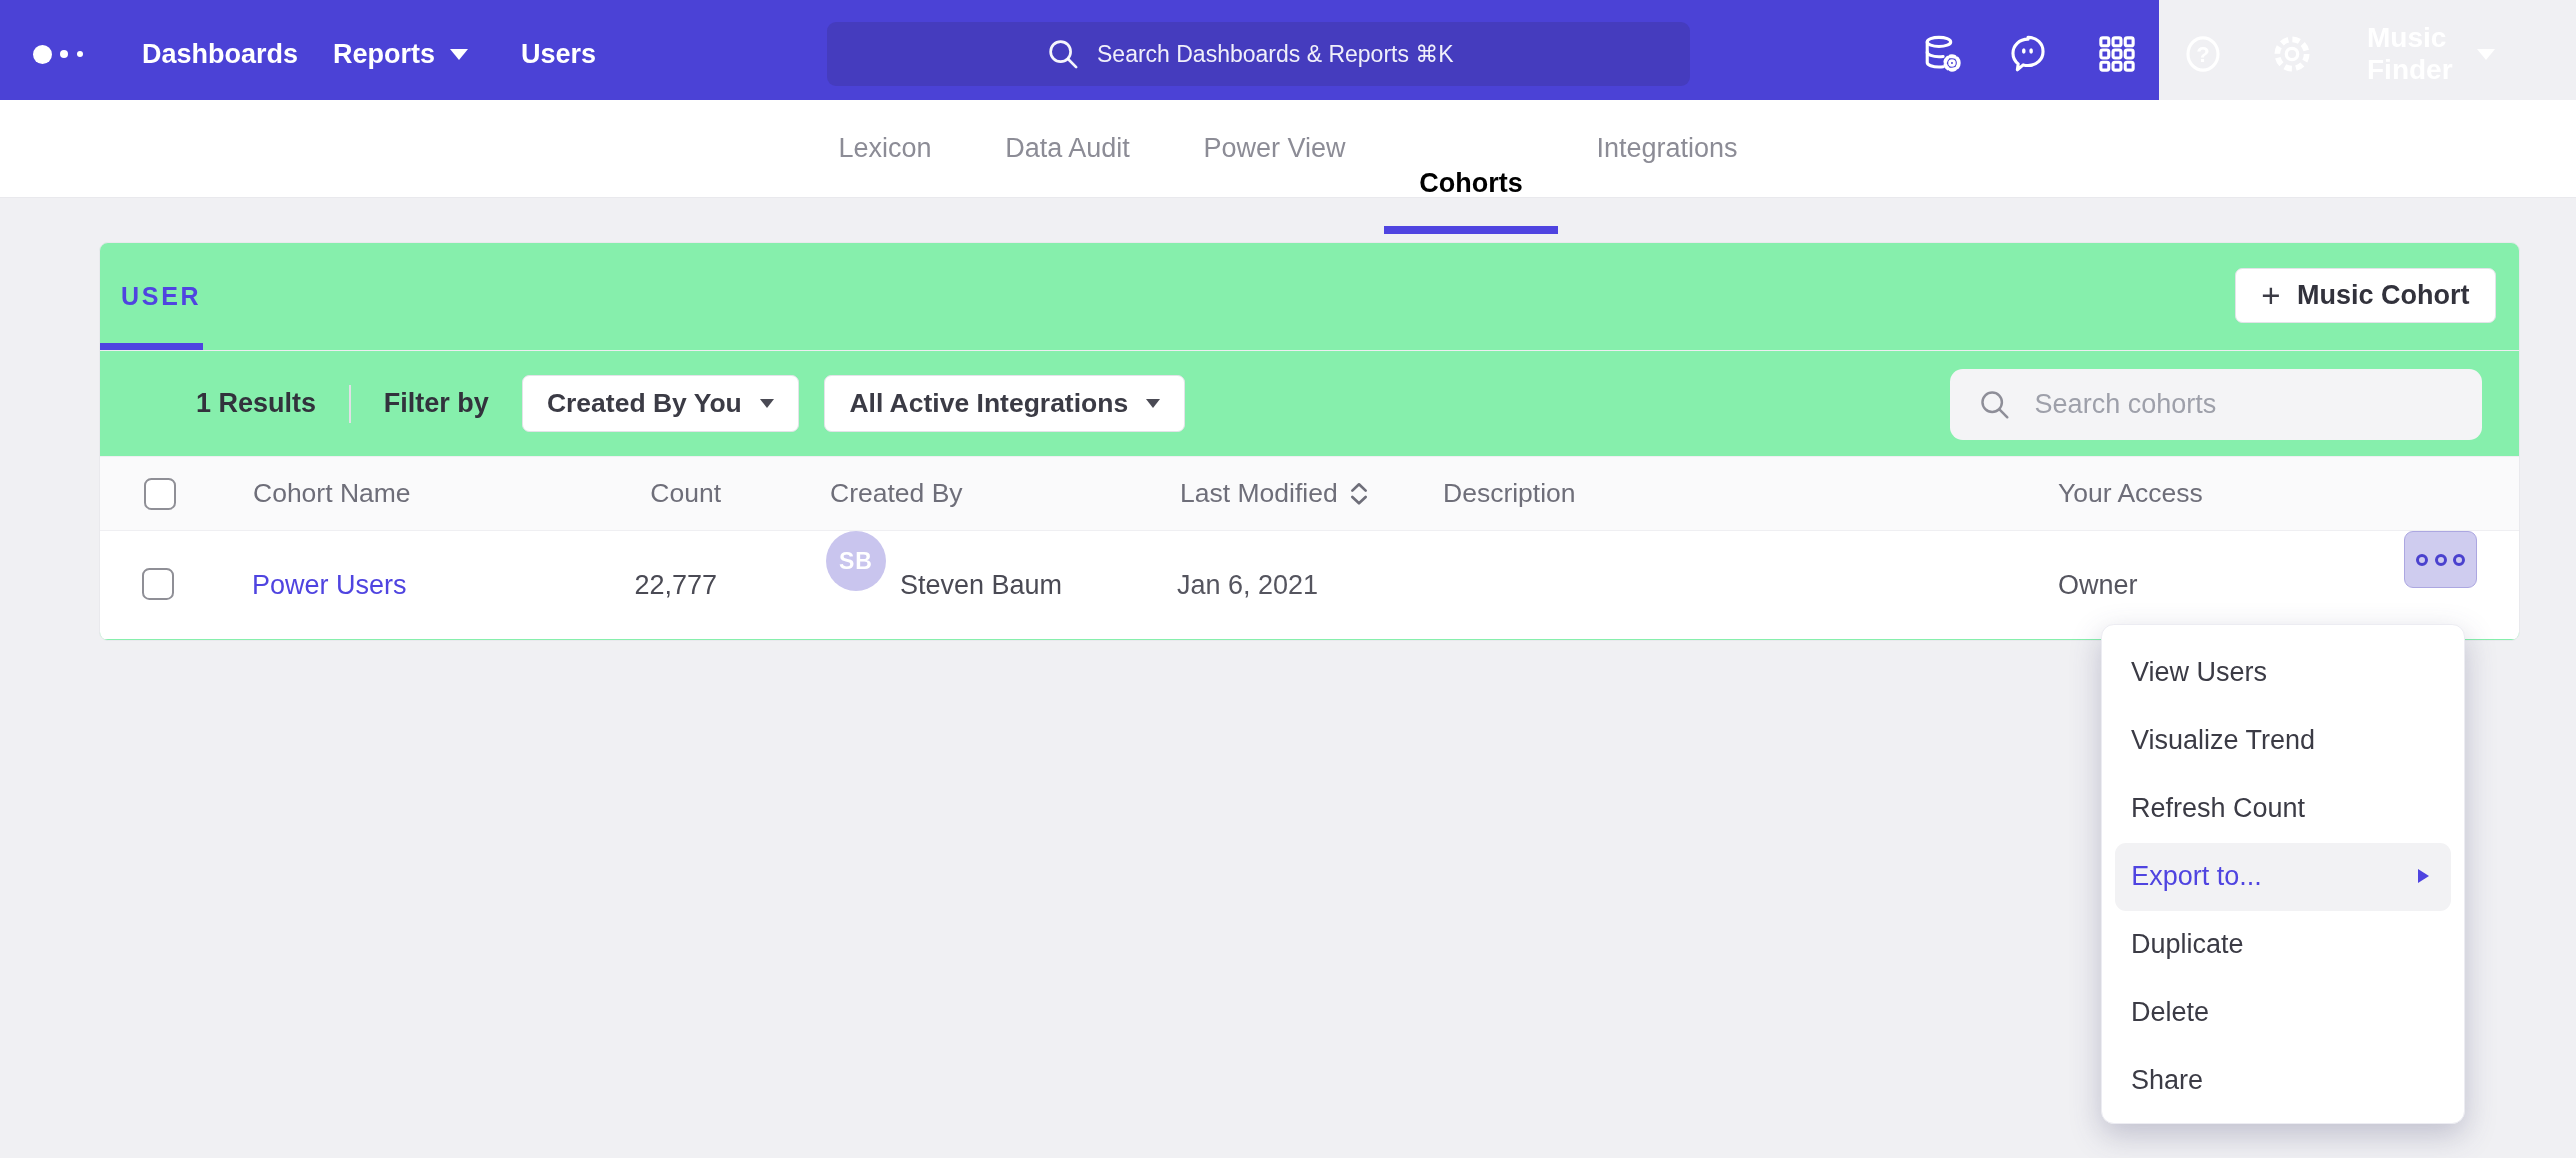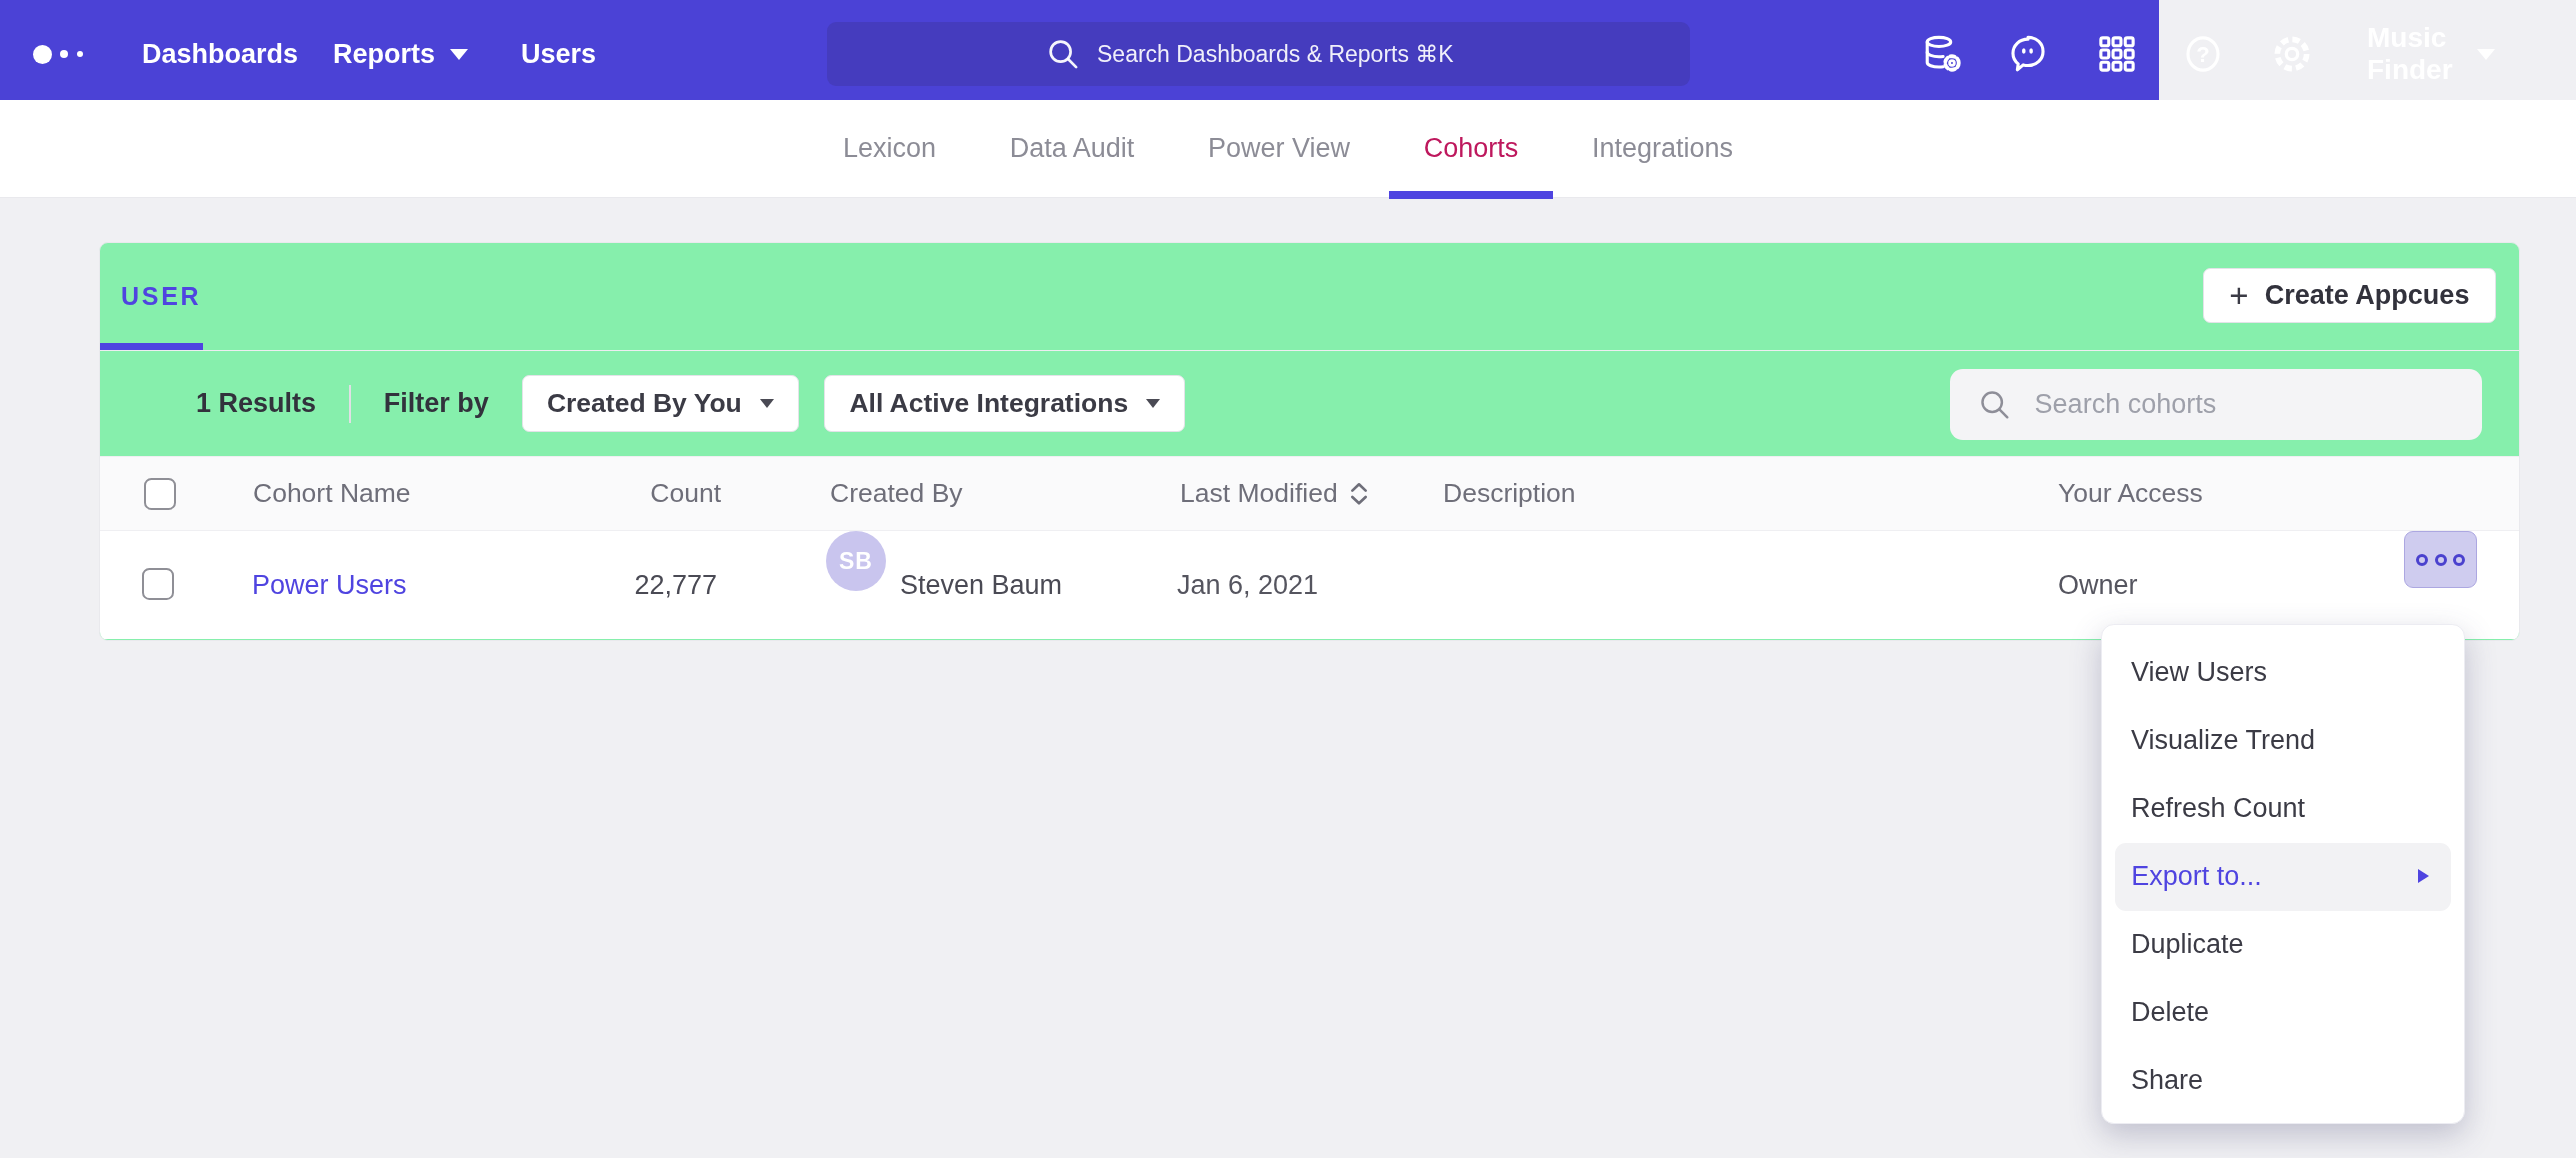--- a/index.html
+++ b/index.html
@@ -28,21 +28,21 @@
                       color:rgba(255,255,255,.95); font-size:23px; font-family:inherit; }
   .nav-search input::placeholder { color:rgba(255,255,255,.92); opacity:1; }
   .nav-icon { position:absolute; top:32px; width:44px; height:44px; color:#fff; cursor:pointer; }
   .workspace { position:absolute; left:2367px; top:0; height:108px; display:flex; align-items:center; gap:24px;
                color:#fff; font-size:28px; font-weight:700; cursor:pointer; }
   
   .tabbar { position:absolute; left:0; top:100px; width:2576px; height:98px; background:#fff;
             border-bottom:1.8px solid #E9E9ED; display:flex; justify-content:center; gap:3.7px; }
   .tab { position:relative; height:100%; padding:0 35px; display:flex; align-items:center;
          font-size:27px; font-weight:500; color:#8C8C96; cursor:pointer; }
-  .tab.active { color:#be185d; font-weight:400; }
+  .tab.active { color:#000000; font-weight:700;margin-top:35px; }
   .tab.active .tab-underline { position:absolute; left:0; right:0; bottom:-1.8px; height:8.2px; background:#4F44E0; }
   
   .card { position:absolute; left:99px; top:242px; width:2421px; height:399px;
           background:#86efac; border:0.9px solid #E9E9ED; border-radius:9px; overflow:hidden; }
   .card-tabrow { position:relative; height:108px; border-bottom:1.8px solid #EDEDF1; }
   .user-tab { position:absolute; left:21px; top:0; bottom:0; display:flex; align-items:center;
               color:#4F44E0; font-size:25px; font-weight:700; letter-spacing:2.7px; cursor:pointer; }
   .user-underline { position:absolute; left:0; bottom:0; width:103px; height:7.3px; background:#4F44E0; }
   .create-btn { position:absolute; right:23px; top:25px; height:55px; padding:0 25.6px;
                 border:1.8px solid #E3E3E8; border-radius:7.3px; background:#fff;
@@ -198,21 +198,21 @@
       </div>
   </div>
 
   <div class="card">
 
     <div class="card-tabrow">
       <div class="user-tab">USER</div>
       <div class="user-underline"></div>
       <div class="create-btn">
         <span class="create-plus">+</span>
-        <span class="create-label">Create Appcues</span>
+        <span class="create-label">Music Cohort</span>
       </div>
     </div>
 
     <div class="filter-row">
       <span class="results">1 Results</span>
       <span class="vdivider"></span>
       <span class="filter-by">Filter by</span>
       <div class="dd-btn">
         <span>Created By You</span>
         <span class="caret-sm"></span>

